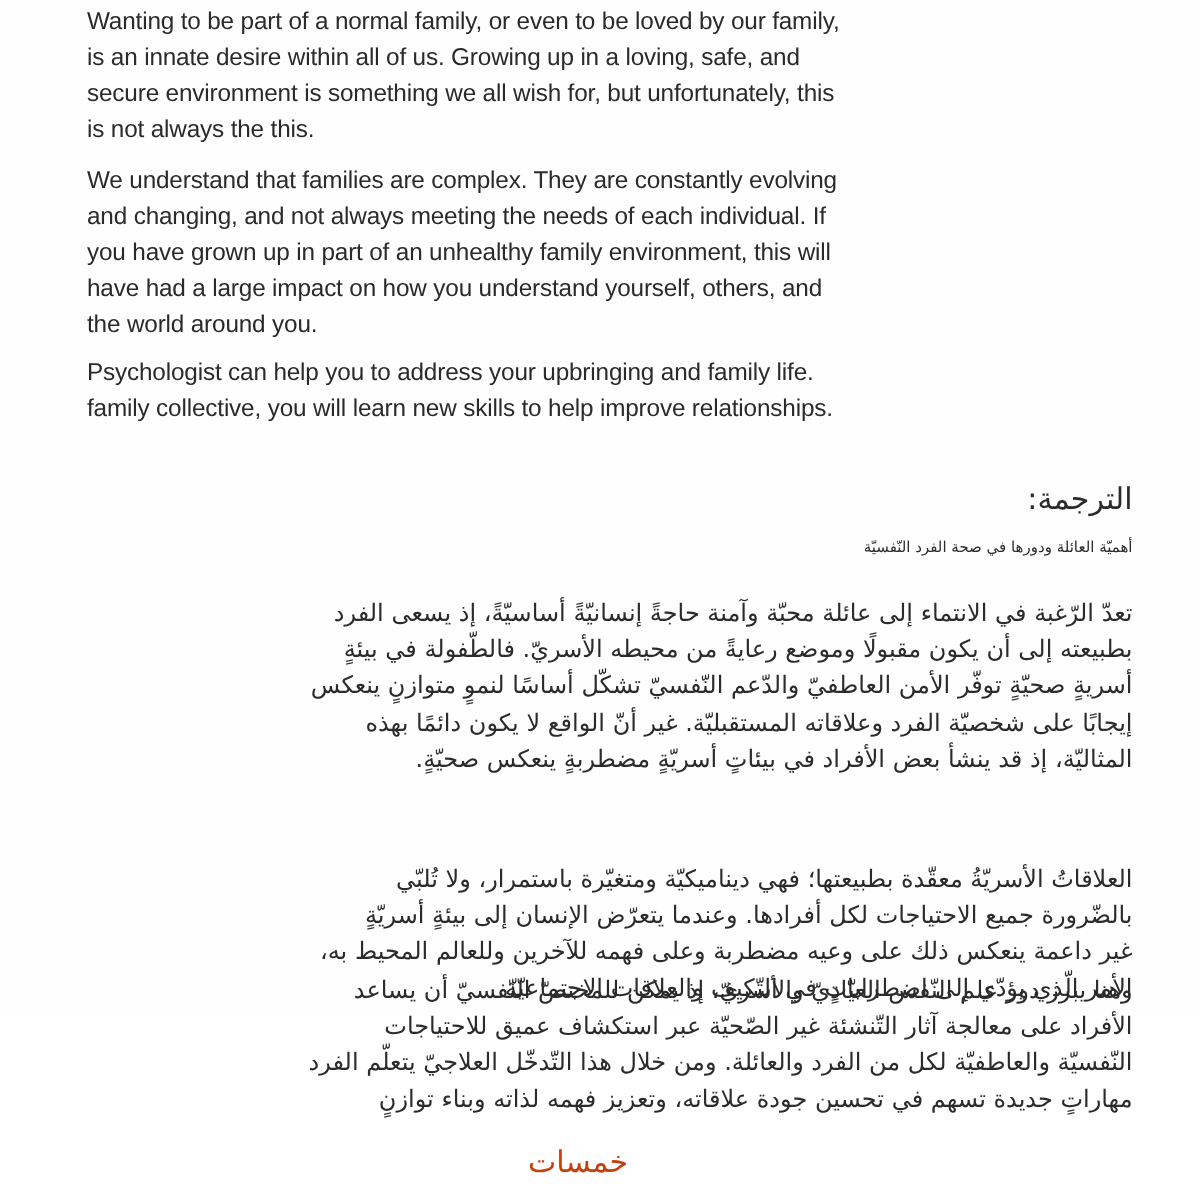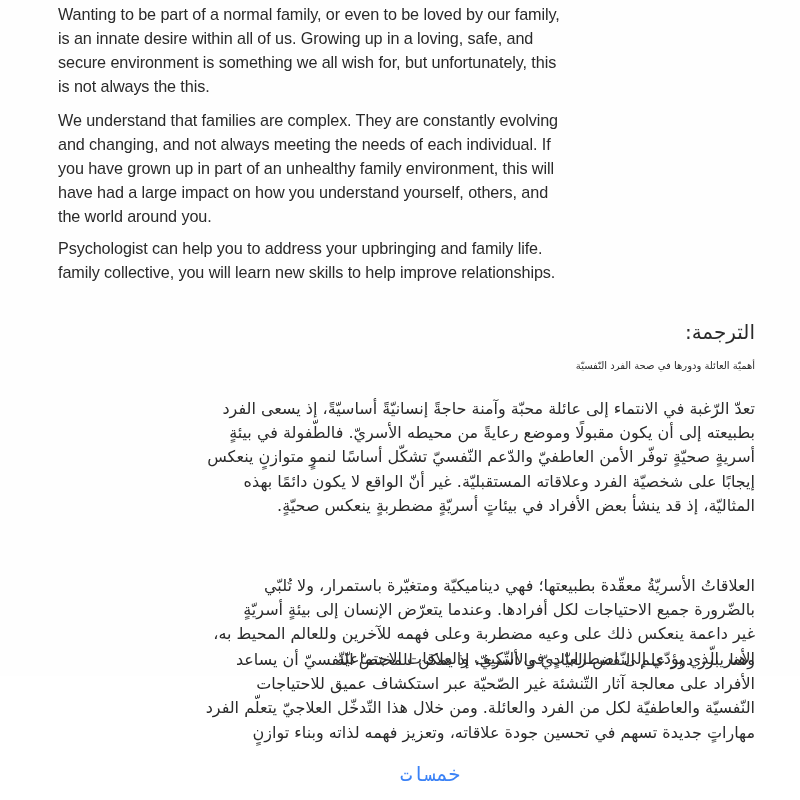--- a/index.html
+++ b/index.html
@@ -17,22 +17,22 @@
       direction: rtl; text-align: right;
       font-family: "DejaVu Sans", sans-serif;
       color: #2b2b2b;
     }
     .ar .line { display: block; white-space: nowrap; }
     .ar-heading { font-size: 20px; line-height: 28px; }
     .ar-subtitle { font-size: 10px; line-height: 24px; }
     .ar-body { font-size: 16px; line-height: 24.2px; text-align: justify; text-align-last: right; }
     .watermark {
       position: absolute; left: 352px; top: 762px;
-      font-family: Liberation Mono, monospace; font-size: 20px;
-      color: #3b82f6; direction: rtl; margin-left: 48px;
+      font-family: Liberation Sans, sans-serif; font-size: 20px;
+      color: #c2410c; direction: rtl;
     }
   </style>
 </head>
 <body>
 
 <div class="page">
 
   <div class="en" style="top:2px;">
     <span class="line">Wanting to be part of a normal family, or even to be loved by our family,</span>
     <span class="line">is an innate desire within all of us. Growing up in a loving, safe, and</span>

